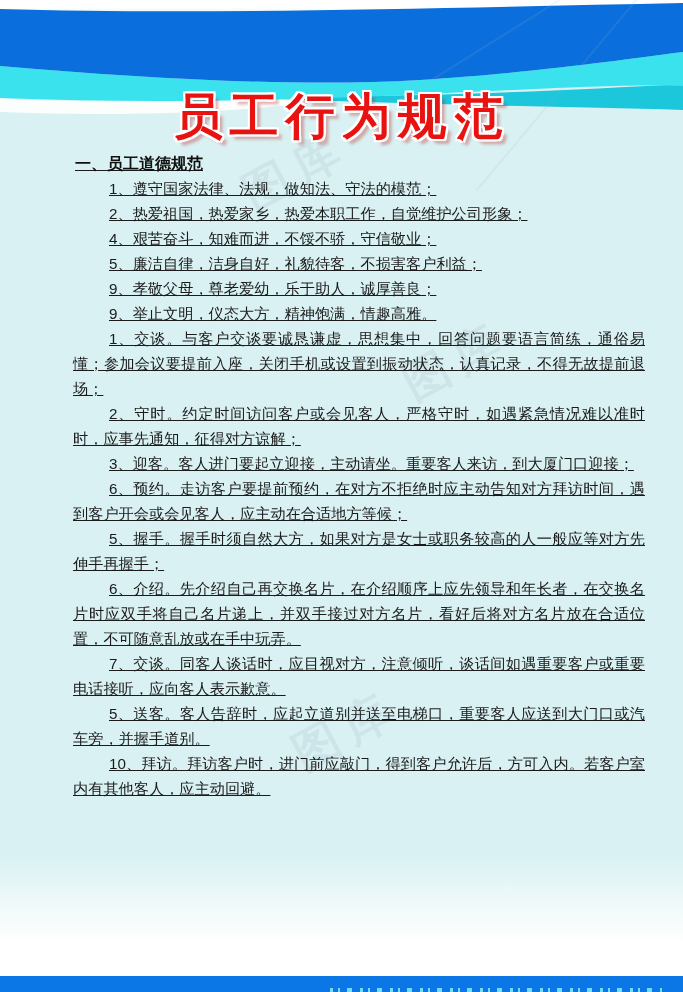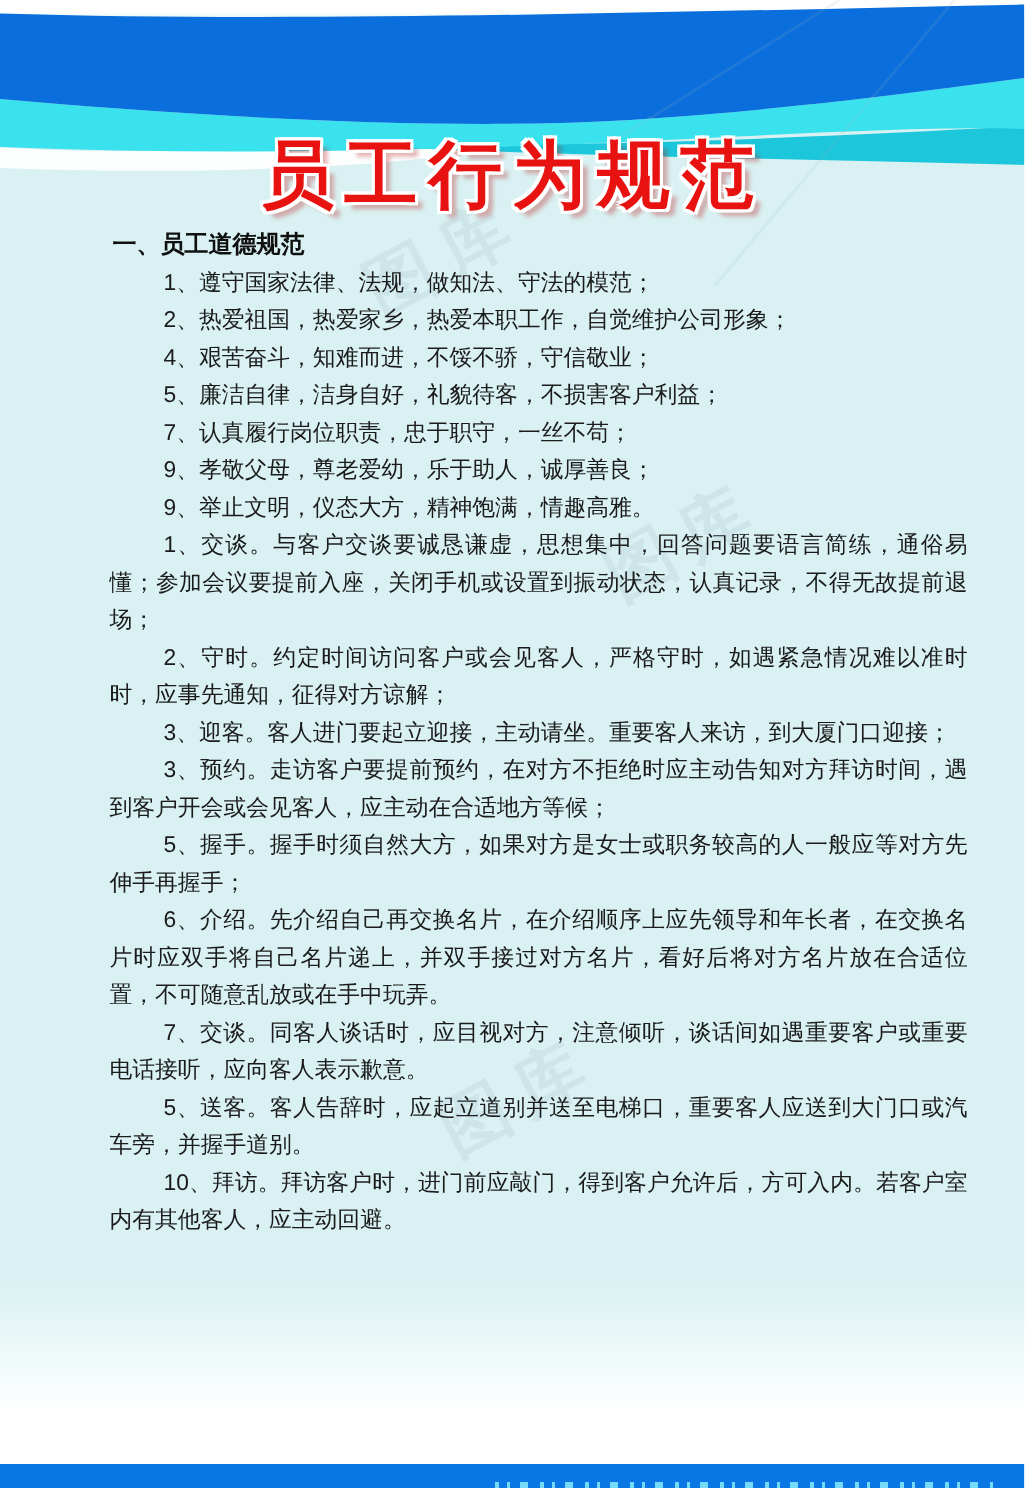--- a/index.html
+++ b/index.html
@@ -21,20 +21,21 @@
       -2px  2px 0 #ffffff, 2px  2px 0 #ffffff,
        0   -2px 0 #ffffff, 0    2px 0 #ffffff,
       -2px  0   0 #ffffff, 2px  0   0 #ffffff,
        5px  5px 3px rgba(190,30,30,0.35);
   }
 
   .content {
     position:absolute; top:151px; left:39px; width:606px;
     color:#1b1b1b; font-size:15.2px; line-height:25px;
     text-align:justify;
+    text-decoration:underline;
   }
   .sec-heading { font-weight:bold; font-size:16px; color:#101010; text-indent:36px; }
   .item { text-indent:36px;margin-left:34px; }
 
   .watermark {
     position:absolute; color:#6d8796; opacity:0.10; font-size:46px; font-weight:bold;
     transform:rotate(-28deg); pointer-events:none; letter-spacing:10px; white-space:nowrap;
   }
   .wm-line {
     position:absolute; background:#9fb6c2; opacity:0.14; height:2px; width:260px;
@@ -79,30 +80,29 @@
   <div class="page-title">员工行为规范</div>
 
   <div class="content">
 
     <div class="section">
       <div class="sec-heading">一、员工道德规范</div>
       <div class="item">1、遵守国家法律、法规，做知法、守法的模范；</div>
       <div class="item">2、热爱祖国，热爱家乡，热爱本职工作，自觉维护公司形象；</div>
       <div class="item">4、艰苦奋斗，知难而进，不馁不骄，守信敬业；</div>
       <div class="item">5、廉洁自律，洁身自好，礼貌待客，不损害客户利益；</div>
-      <div class="item">7、认真履行岗位职责，忠于职守，一丝不苟；</div>
       <div class="item">9、孝敬父母，尊老爱幼，乐于助人，诚厚善良；</div>
       <div class="item">9、举止文明，仪态大方，精神饱满，情趣高雅。</div>
     </div>
 
     <div class="section">
       <div class="item">1、交谈。与客户交谈要诚恳谦虚，思想集中，回答问题要语言简练，通俗易懂；参加会议要提前入座，关闭手机或设置到振动状态，认真记录，不得无故提前退场；</div>
       <div class="item">2、守时。约定时间访问客户或会见客人，严格守时，如遇紧急情况难以准时时，应事先通知，征得对方谅解；</div>
       <div class="item">3、迎客。客人进门要起立迎接，主动请坐。重要客人来访，到大厦门口迎接；</div>
-      <div class="item">3、预约。走访客户要提前预约，在对方不拒绝时应主动告知对方拜访时间，遇到客户开会或会见客人，应主动在合适地方等候；</div>
+      <div class="item">6、预约。走访客户要提前预约，在对方不拒绝时应主动告知对方拜访时间，遇到客户开会或会见客人，应主动在合适地方等候；</div>
       <div class="item">5、握手。握手时须自然大方，如果对方是女士或职务较高的人一般应等对方先伸手再握手；</div>
       <div class="item">6、介绍。先介绍自己再交换名片，在介绍顺序上应先领导和年长者，在交换名片时应双手将自己名片递上，并双手接过对方名片，看好后将对方名片放在合适位置，不可随意乱放或在手中玩弄。</div>
       <div class="item">7、交谈。同客人谈话时，应目视对方，注意倾听，谈话间如遇重要客户或重要电话接听，应向客人表示歉意。</div>
       <div class="item">5、送客。客人告辞时，应起立道别并送至电梯口，重要客人应送到大门口或汽车旁，并握手道别。</div>
       <div class="item">10、拜访。拜访客户时，进门前应敲门，得到客户允许后，方可入内。若客户室内有其他客人，应主动回避。</div>
     </div>
 
   </div>
 
   <div class="footer-bar">

